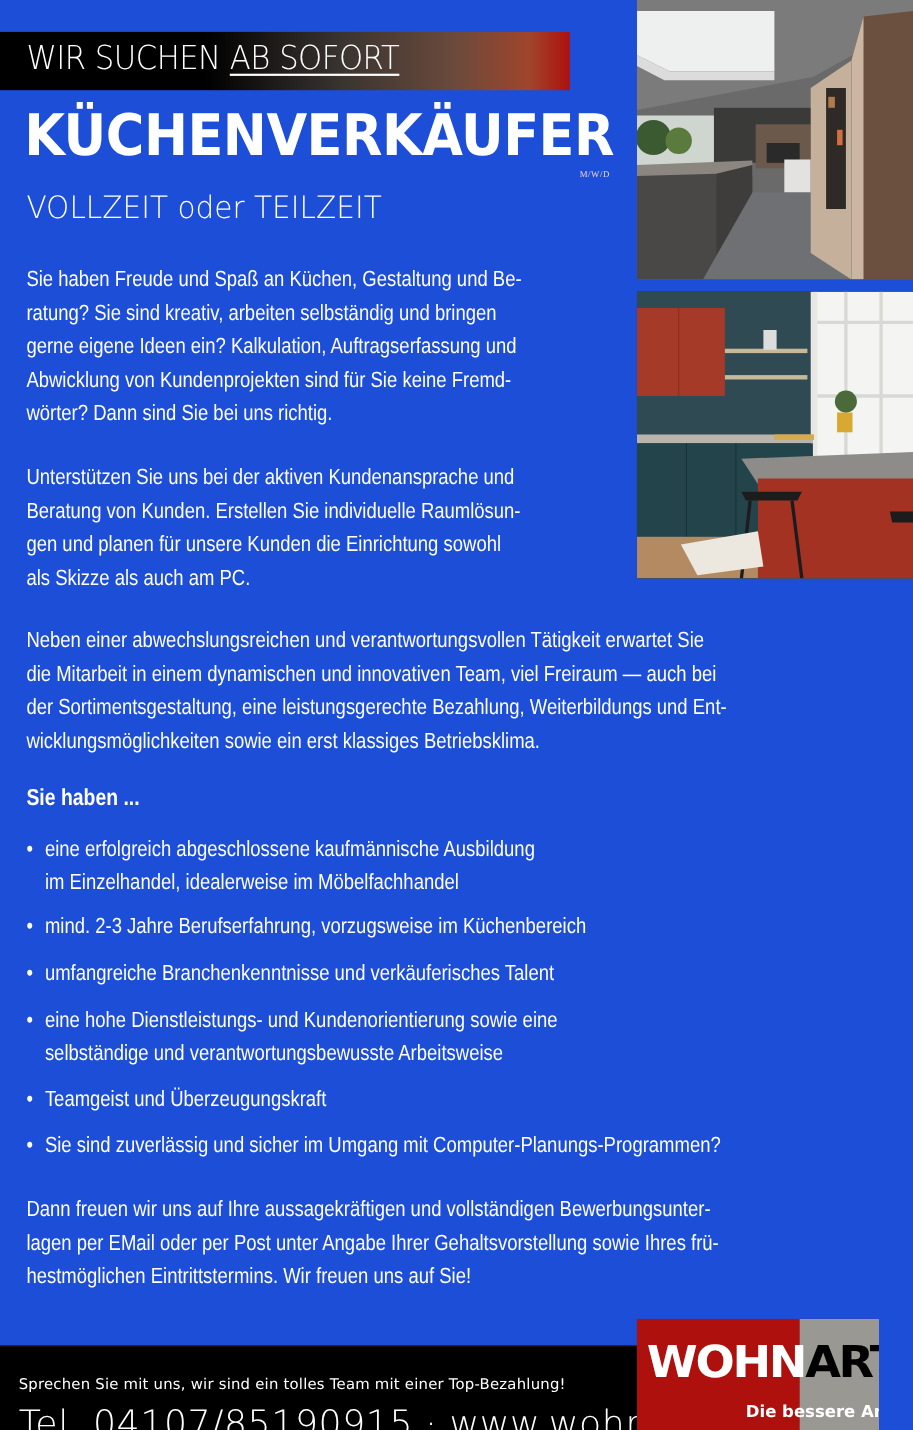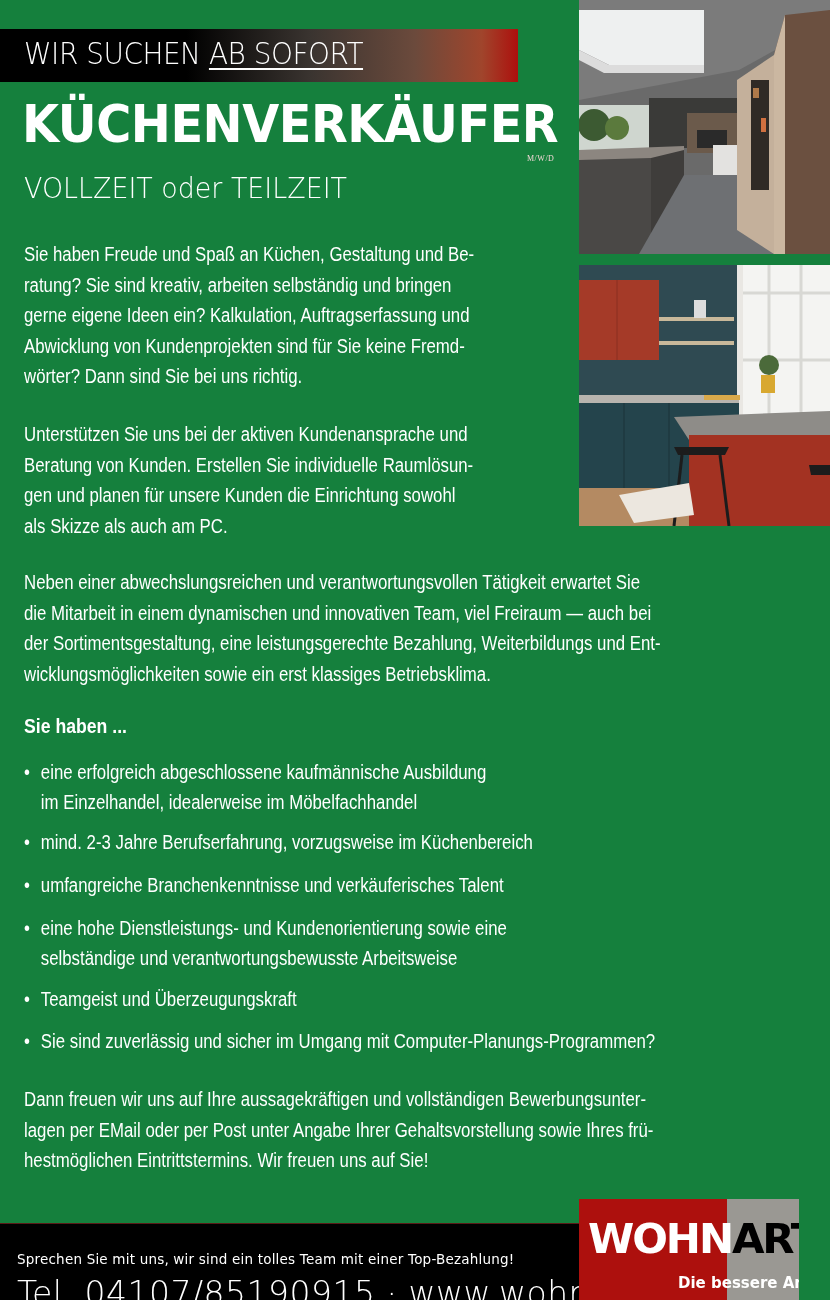--- a/index.html
+++ b/index.html
@@ -3,21 +3,21 @@
 <meta charset="utf-8">
 <style>
   * { box-sizing: border-box; margin: 0; padding: 0; }
   html, body { width: 830px; height: 1300px; overflow: hidden; }
   body {
     background: #ad100d;
     color: #ffffff;
     font-family: "Liberation Sans", sans-serif;
     position: relative;
   }
-  .poster { position: absolute; left: 0; top: 0; width: 830px; height: 1300px; background: #15803d; }
+  .poster { position: absolute; left: 0; top: 0; width: 830px; height: 1300px; background: #1d4ed8; }
 
   
   .top-band {
     position: absolute; left: 0; top: 29px; width: 518px; height: 53px;
     background: linear-gradient(90deg, #000 0%, #000 36%, #3a3430 60%, #6b4a3c 80%, #a0452c 93%, #ad100d 100%);
   }
   .top-band-text {
     position: absolute; left: 24px; top: 36px;
     font-family: "DejaVu Sans", sans-serif; font-weight: 300;
     font-size: 30px; letter-spacing: -0.5px; color: #fff; white-space: nowrap;

